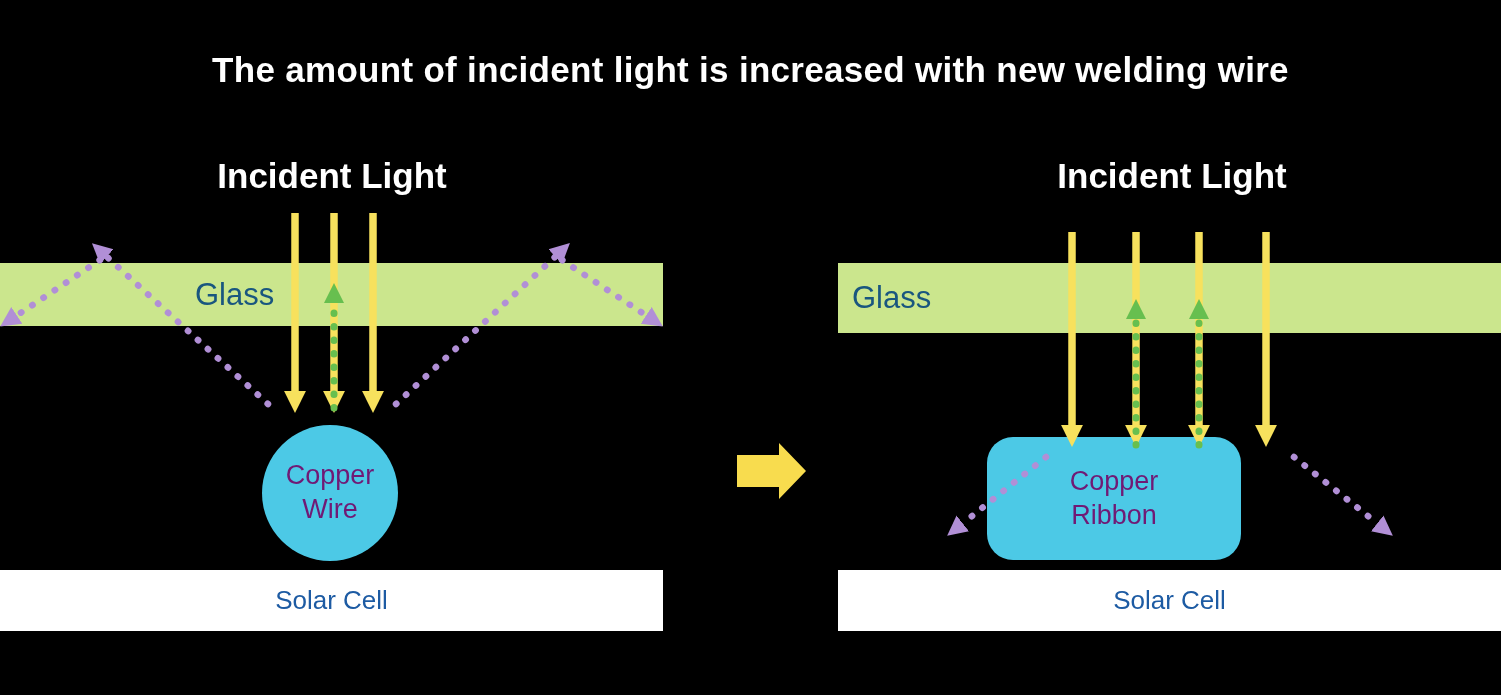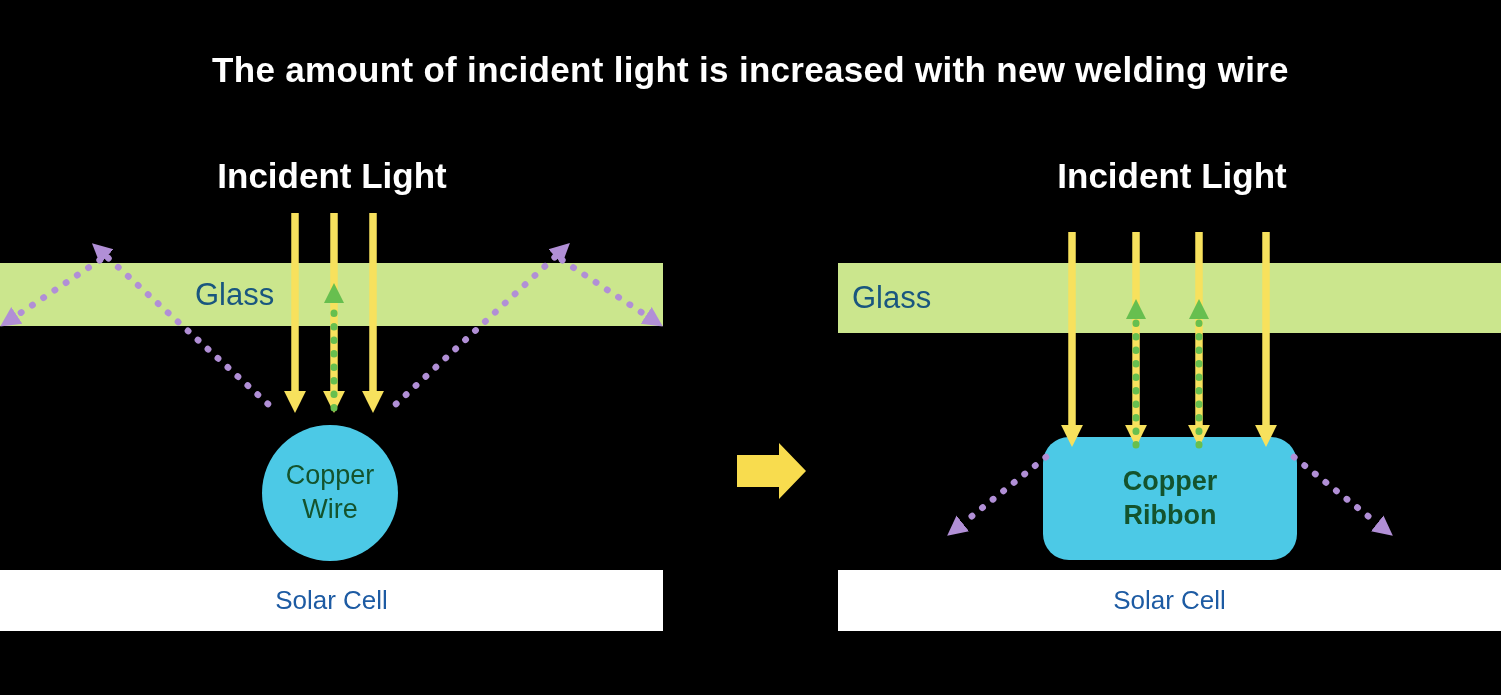--- a/index.html
+++ b/index.html
@@ -41,32 +41,32 @@
     align-items: center;
   }
   .glass-left  { left: 0;     width: 663px; height: 63px; }
   .glass-right { left: 838px; width: 663px; height: 70px; }
   .glass-label { color: #19567f; font-size: 31px; font-weight: 500; }
   .glass-left  .glass-label { margin-left: 195px; }
   .glass-right .glass-label { margin-left: 14px; }
   .conductor {
     position: absolute;
     background: #4cc9e6;
-    color: #14532d;
+    color: #701a75;
     display: flex;
     align-items: center;
     justify-content: center;
     text-align: center;
     font-size: 27px;
     font-weight: 500;
     line-height: 1.25;
   }
   .copper-wire   { left: 262px;  top: 425px; width: 136px; height: 136px; border-radius: 50%; }
   .copper-wire span   { width: 100px; }
-  .copper-ribbon { left: 1043px; top: 437px; width: 254px; height: 123px; border-radius: 26px; font-weight: bold; }
+  .copper-ribbon { left: 987px; top: 437px; width: 254px; height: 123px; border-radius: 26px; }
   .copper-ribbon span { width: 140px; }
   .solar {
     position: absolute;
     top: 570px;
     height: 61px;
     background: #fff;
     display: flex;
     align-items: center;
     justify-content: center;
     color: #1d5ba3;

